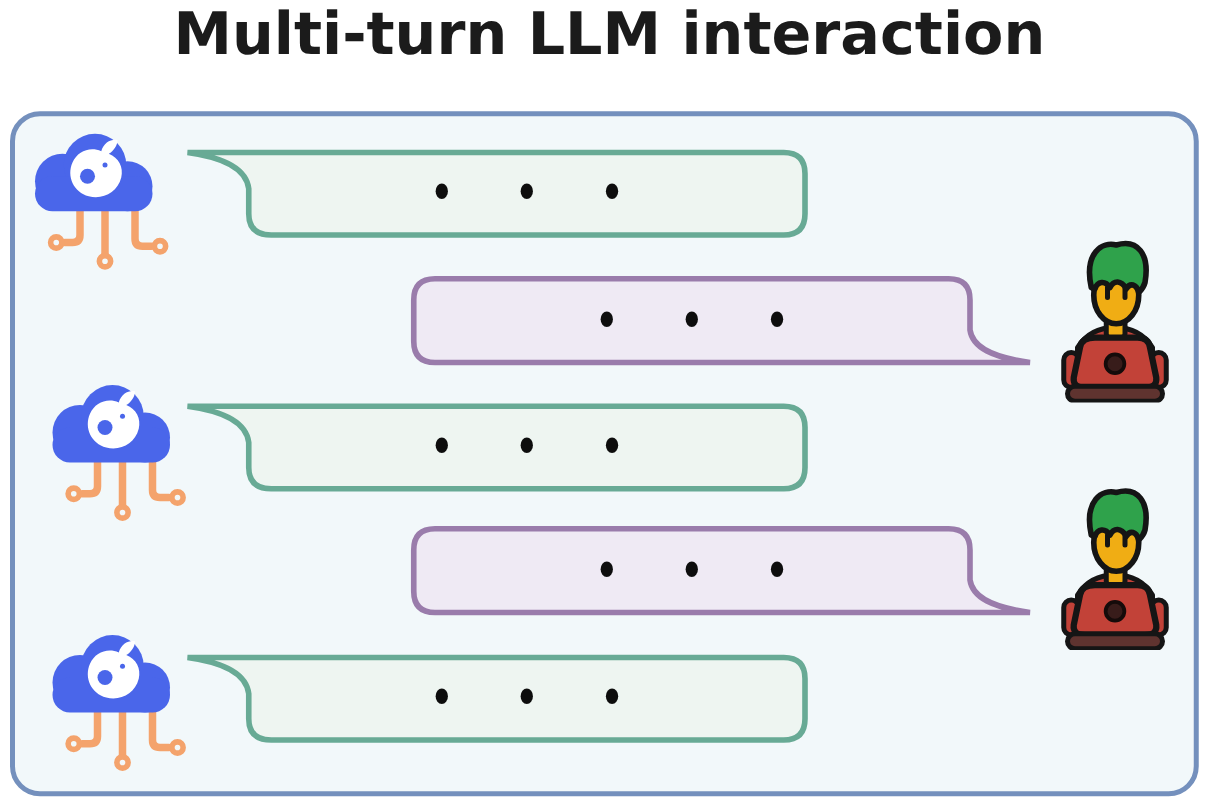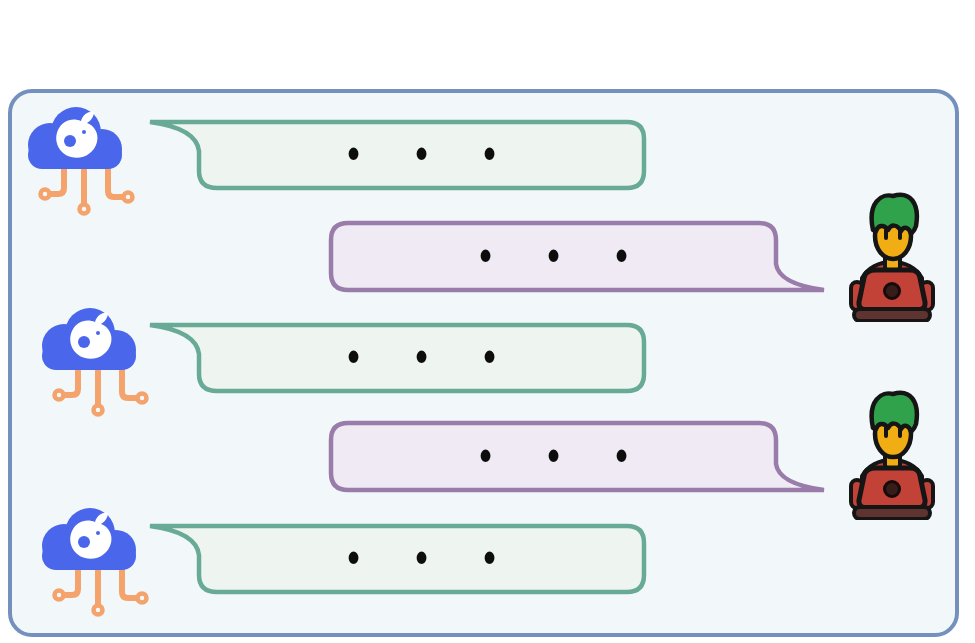--- a/index.html
+++ b/index.html
@@ -35,20 +35,21 @@
   .cloud-fill{fill:var(--cloud_blue,#4a66ea);}
   .circuit{stroke:var(--circuit_orange,#f4a36c);stroke-width:6;fill:none;stroke-linecap:round;}
   .circuit-ring{fill:var(--panel_bg,#f2f8fa);stroke:var(--circuit_orange,#f4a36c);stroke-width:4.5;}
   .outline{stroke:var(--icon_outline,#151515);stroke-linejoin:round;}
 </style>
 </head>
 <body>
 
 <div id="stage">
 
+  <div class="title">Multi-turn LLM interaction</div>
 
   <div class="panel"></div>
 
   <div class="icon" style="left:24px;top:105px">
     <svg width="112" height="116" viewBox="0 0 112 116">
       <g>
         <path class="circuit" d="M40 60 V83 Q40 89 34 89 H28"></path>
         <circle class="circuit-ring" cx="21" cy="89" r="4.5"></circle>
         <path class="circuit" d="M60 60 V98"></path>
         <circle class="circuit-ring" cx="60" cy="104" r="4.5"></circle>

